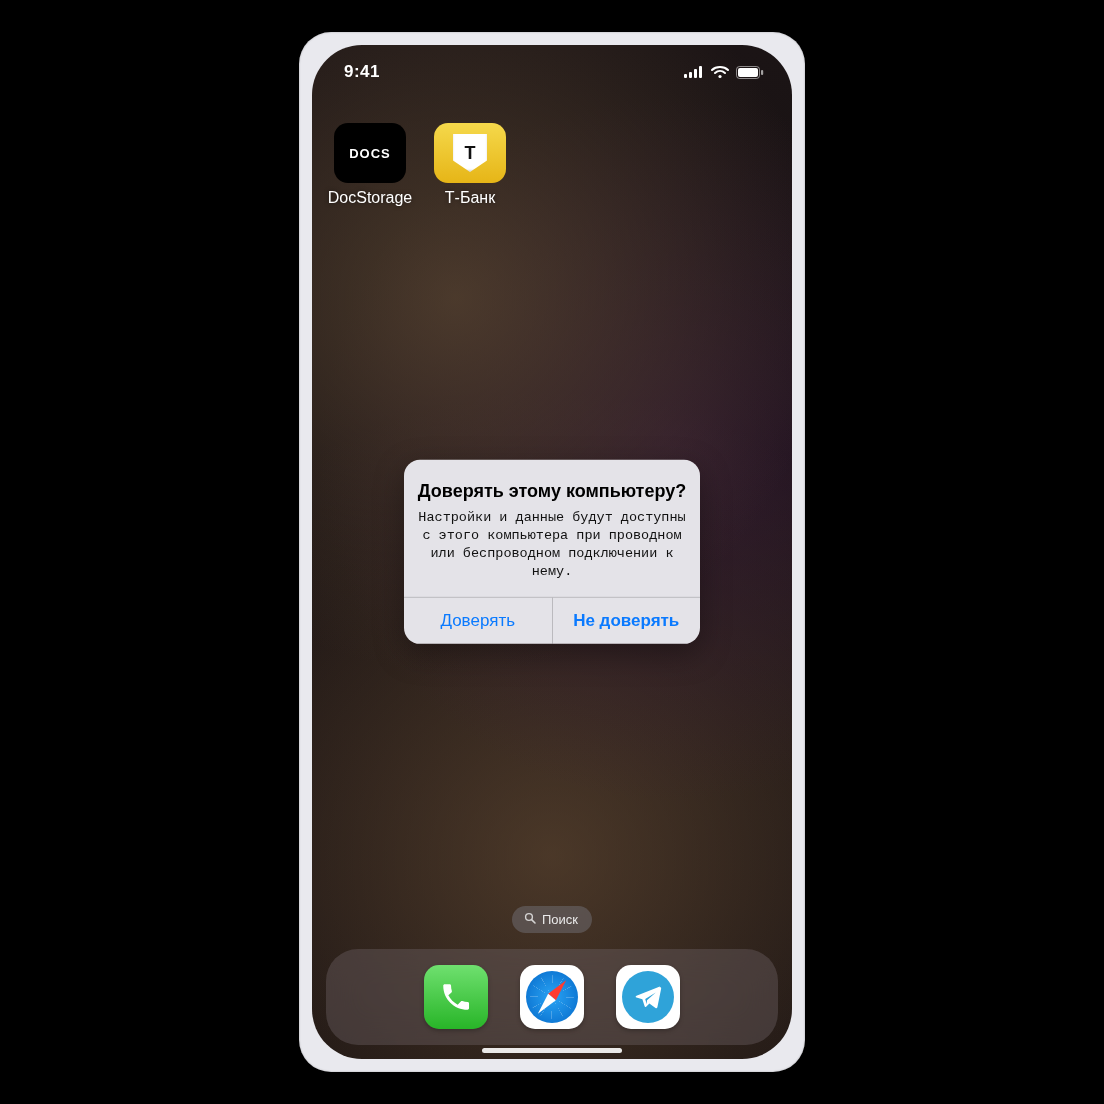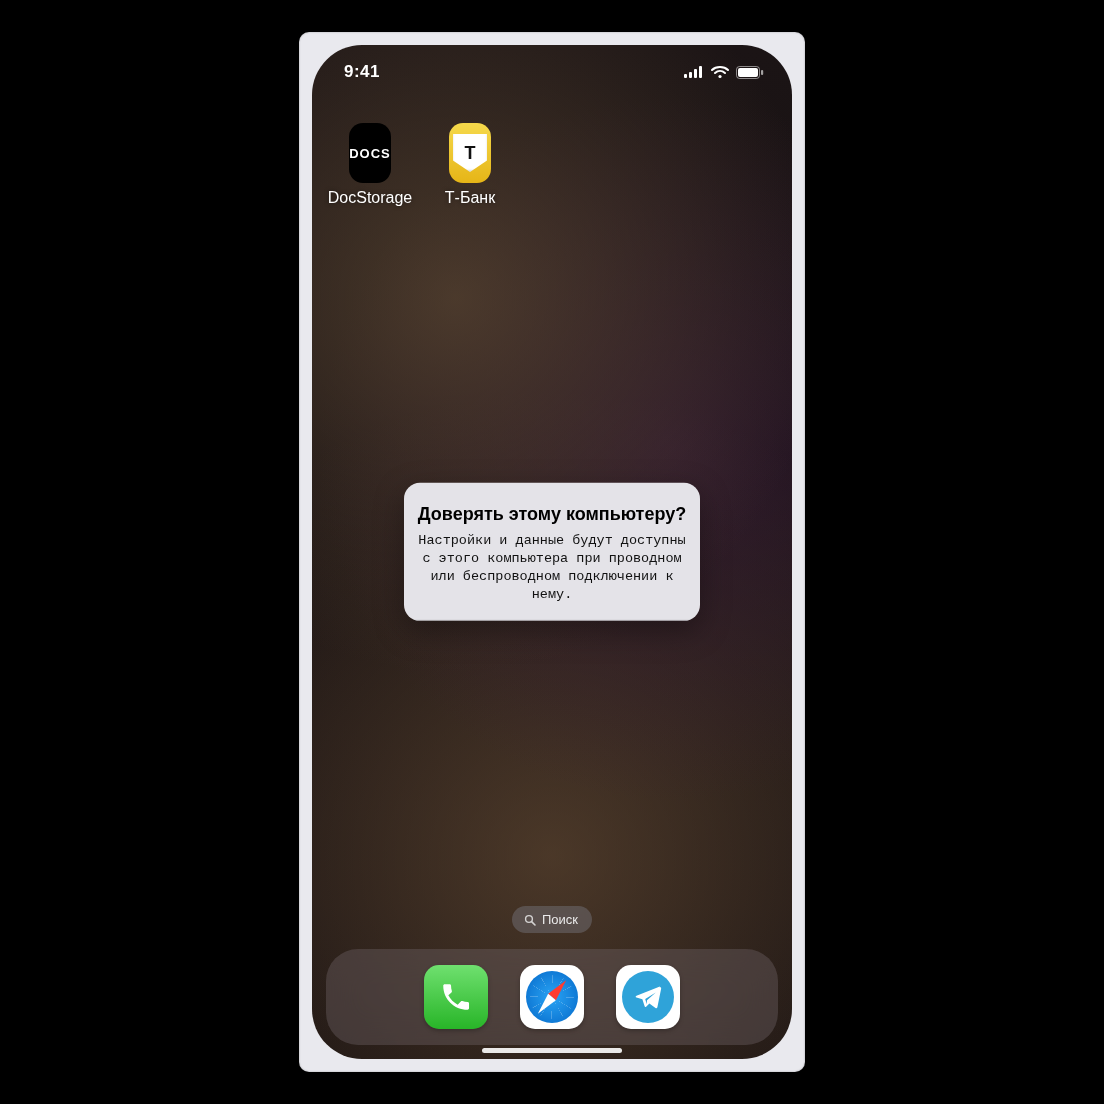--- a/index.html
+++ b/index.html
@@ -3,21 +3,21 @@
 <meta charset="utf-8">
 <style>
   * { margin: 0; padding: 0; box-sizing: border-box; font-family: -apple-system, "SF Pro Text", "Helvetica Neue", Arial, sans-serif; -webkit-font-smoothing: antialiased; }
   body { width: 1104px; height: 1104px; background: #000; display: flex; align-items: center; justify-content: center; }
 
   
   .phone {
     width: 506px;
     height: 1040px;
     background: #e9e9ee;
-    border-radius: 10px;
+    border-radius: 32px;
     padding: 13px;
     box-shadow: inset 0 0 2px rgba(0,0,0,.3);
     position: relative;
   }
   .screen {
     width: 100%; height: 100%;
     border-radius: 50px;
     overflow: hidden;
     position: relative;
     background:
@@ -32,21 +32,21 @@
   }
 
   
   .status-bar { position: absolute; top: 0; left: 0; right: 0; height: 54px; display: flex; align-items: center; justify-content: space-between; padding: 0 28px 0 32px; font-weight: 600; font-size: 17px; letter-spacing: .5px; z-index: 5; }
   .status-right { display: flex; align-items: center; gap: 7px; }
   .status-right svg { display:block; }
 
   
   .apps-row { position: absolute; top: 78px; left: 22px; display: flex; gap: 28px; z-index: 3; }
   .app { width: 72px; display: flex; flex-direction: column; align-items: center; gap: 6px; }
-  .app-icon { width: 42px; height: 60px; border-radius: 14px; display:flex; align-items:center; justify-content:center; font-weight:700; }
+  .app-icon { width: 72px; height: 60px; border-radius: 14px; display:flex; align-items:center; justify-content:center; font-weight:700; }
   .app-label { font-size: 16px; color: #fff; text-shadow: 0 0 4px rgba(0,0,0,.5); white-space: nowrap; }
   .icon-docs { background:#000; color:#fff; font-size:13px; letter-spacing:1px; }
   .icon-docs span{font-family: Arial, sans-serif;}
   .icon-tbank { background: linear-gradient(#f5d94b,#e6b517); position:relative; }
   .icon-tbank .shield { width:34px; height:38px; background:#fff; clip-path: polygon(50% 100%, 0 70%, 0 0, 100% 0, 100% 70%); display:flex; align-items:center; justify-content:center; box-shadow: inset 0 -2px 2px rgba(0,0,0,.15);}
   .icon-tbank .shield span{ color:#111; font-weight:900; font-size:18px; }
 
   
   .alert {
     position:absolute; left:50%; top:50%; transform:translate(-50%,-50%);
@@ -59,21 +59,21 @@
   .alert-msg { font-size:13.5px; line-height:1.35; color:#111;font-family:Liberation Mono, monospace; }
   .alert-sep { height:1px; background: rgba(0,0,0,.18);}
   .alert-buttons { display:flex; }
   .alert-buttons .vsep{ width:1px; background:rgba(0,0,0,.18);}
   .alert-btn { flex:1; text-align:center; padding:13px 4px; font-size:17px; color:#0a7aff; cursor:pointer; }
   .alert-btn.primary { font-weight:600; }
 
   
   .search-pill { position:absolute; bottom: 126px; left:50%; transform:translateX(-50%);
     background: rgba(120,120,128,.45); color:#eaeaea; font-size:13px; padding:6px 14px 6px 12px; border-radius:18px;
-    display:flex; align-items:center; gap:6px; z-index:4; backdrop-filter: blur(8px);
+    display:flex; gap:6px; z-index:4; backdrop-filter: blur(8px);
   }
   .search-pill svg{opacity:.85;}
 
   
   .dock { position:absolute; bottom:14px; left:14px; right:14px; height:96px; border-radius:32px;
     background: rgba(120,110,115,.35); backdrop-filter: blur(18px);
     display:flex; align-items:center; justify-content:center; gap:32px; z-index:4;
   }
   .dock .dicon{ width:64px; height:64px; border-radius:15px; display:flex; align-items:center; justify-content:center; box-shadow: 0 2px 4px rgba(0,0,0,.25);}
   .dicon.phone{ background: linear-gradient(#6fe06f,#28b528);}
@@ -144,20 +144,25 @@
         <div class="app-label">Т‑Банк</div>
       </div>
     </div>
 
     <div class="alert">
       <div class="alert-body">
         <div class="alert-title">Доверять этому компьютеру?</div>
         <div class="alert-msg">Настройки и данные будут доступны с этого компьютера при проводном или беспроводном подключении к нему.</div>
       </div>
       <div class="alert-sep"></div>
+      <div class="alert-buttons">
+        <div class="alert-btn">Доверять</div>
+        <div class="vsep"></div>
+        <div class="alert-btn primary">Не доверять</div>
+      </div>
     </div>
 
     <div class="search-pill">
       <span>
         <svg width="12" height="12" viewBox="0 0 12 12">
             <circle cx="5" cy="5" r="3.4" fill="none" stroke="#eaeaea" stroke-width="1.4"></circle>
             <line x1="7.6" y1="7.6" x2="11" y2="11" stroke="#eaeaea" stroke-width="1.6" stroke-linecap="round"></line>
           </svg>
       </span>
       <span>Поиск</span>

